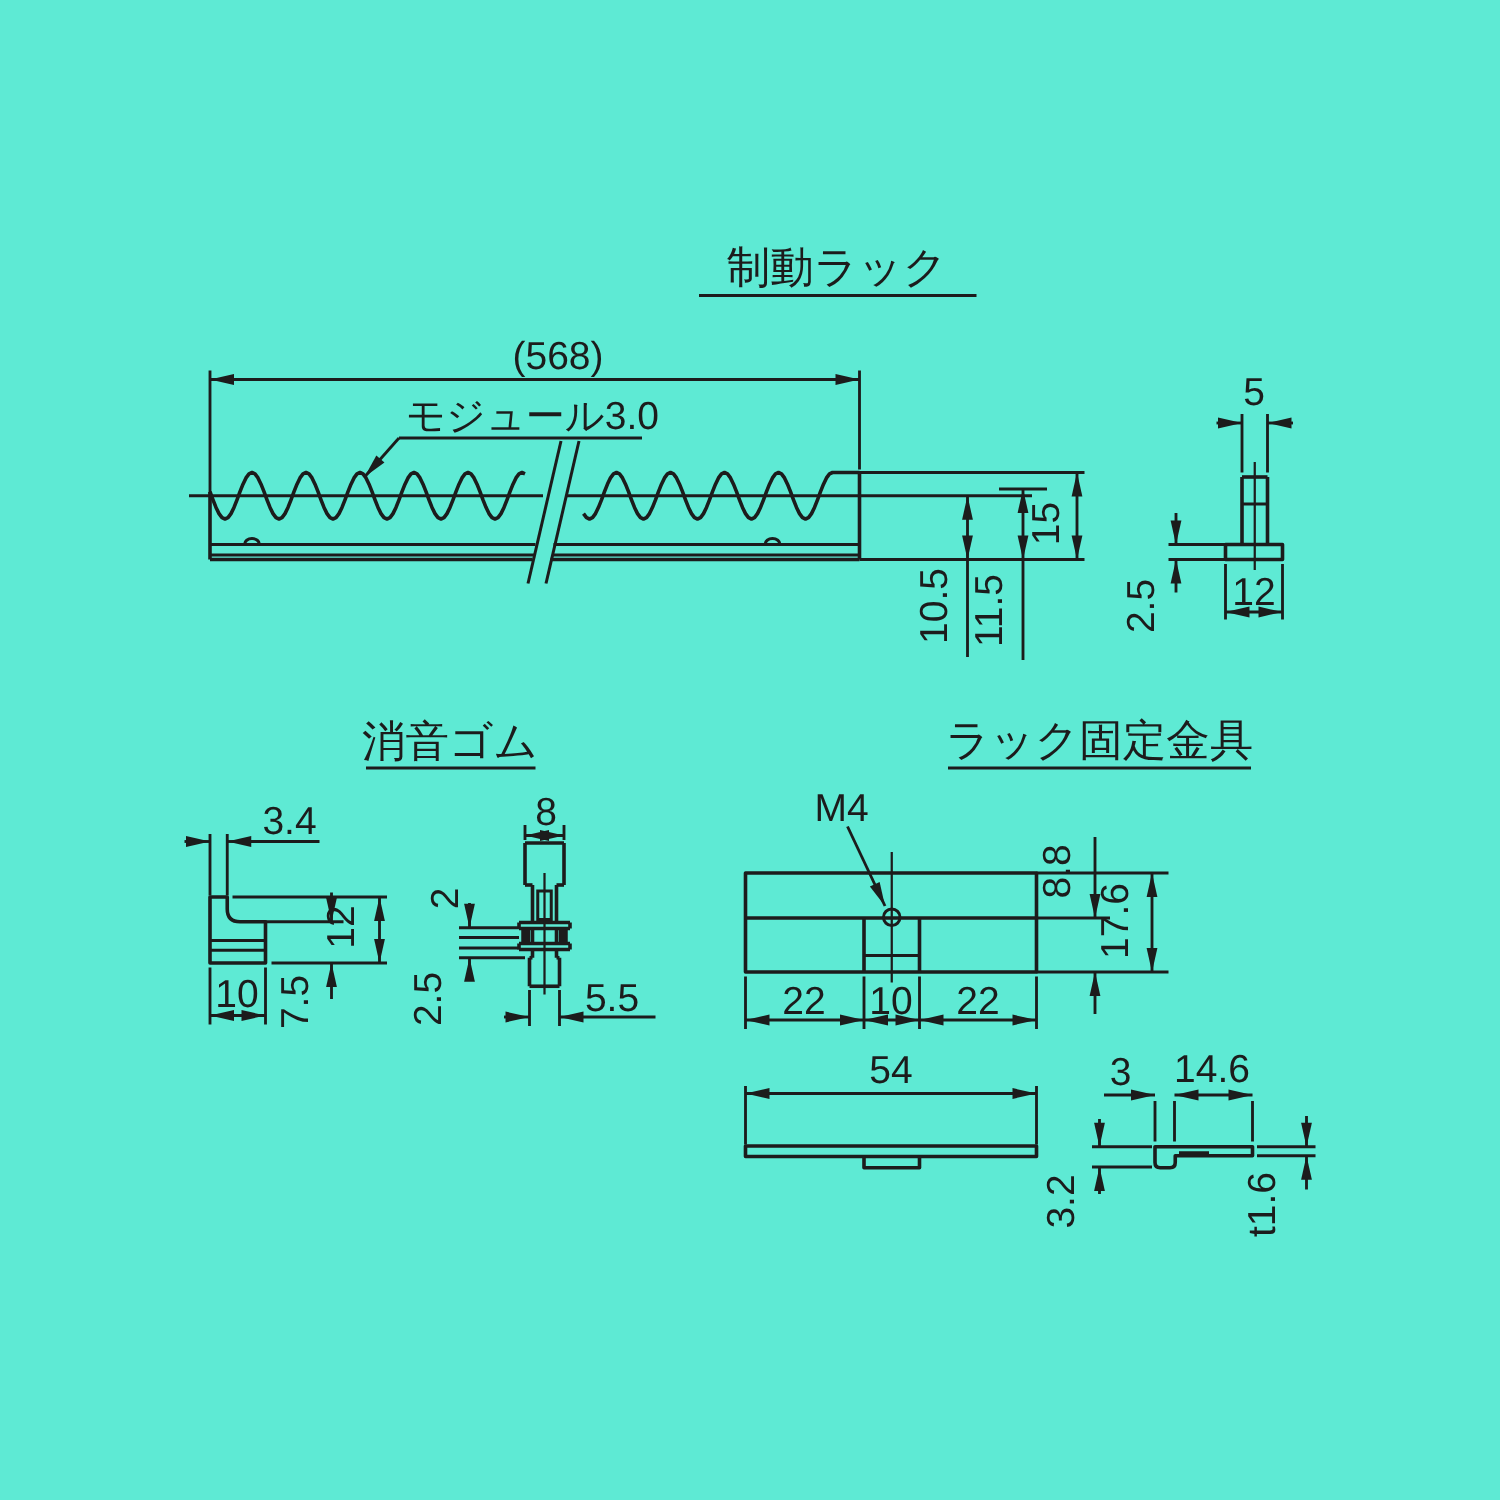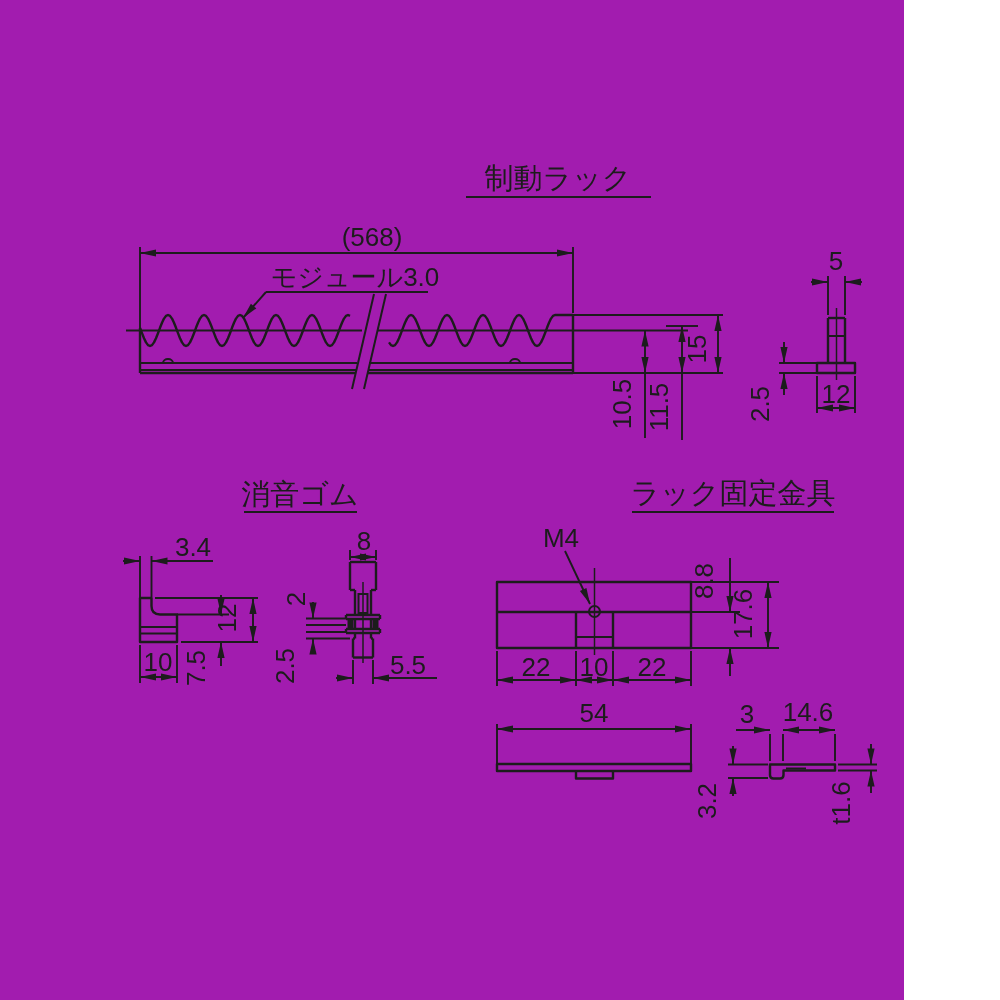--- a/index.html
+++ b/index.html
@@ -1,16 +1,16 @@
 <!DOCTYPE html>
 <html><head>
 <meta charset="utf-8">
 <style>
   html,body{margin:0;padding:0;background:#ffffff;}
-  .page{width:904px;height:1000px;position:relative;background:#a21caf;overflow:hidden;}
+  .page{width:1000px;height:1000px;position:relative;background:#5eead4;overflow:hidden;}
   svg{position:absolute;left:0;top:0;}
   text{font-family:"Liberation Sans","DejaVu Sans",sans-serif;fill:#1c1c1c;}
   .t-title{font-size:29px;}
   .t-dim{font-size:26px;}
   .part{stroke:#1c1c1c;stroke-width:2.4;fill:none;stroke-linejoin:round;}
   .part-thin{stroke:#1c1c1c;stroke-width:2;fill:none;}
   .dim{stroke:#1c1c1c;stroke-width:1.9;fill:none;}
   .cl{stroke:#1c1c1c;stroke-width:1.5;fill:none;}
   .solid{fill:#1c1c1c;stroke:none;}
 </style>

